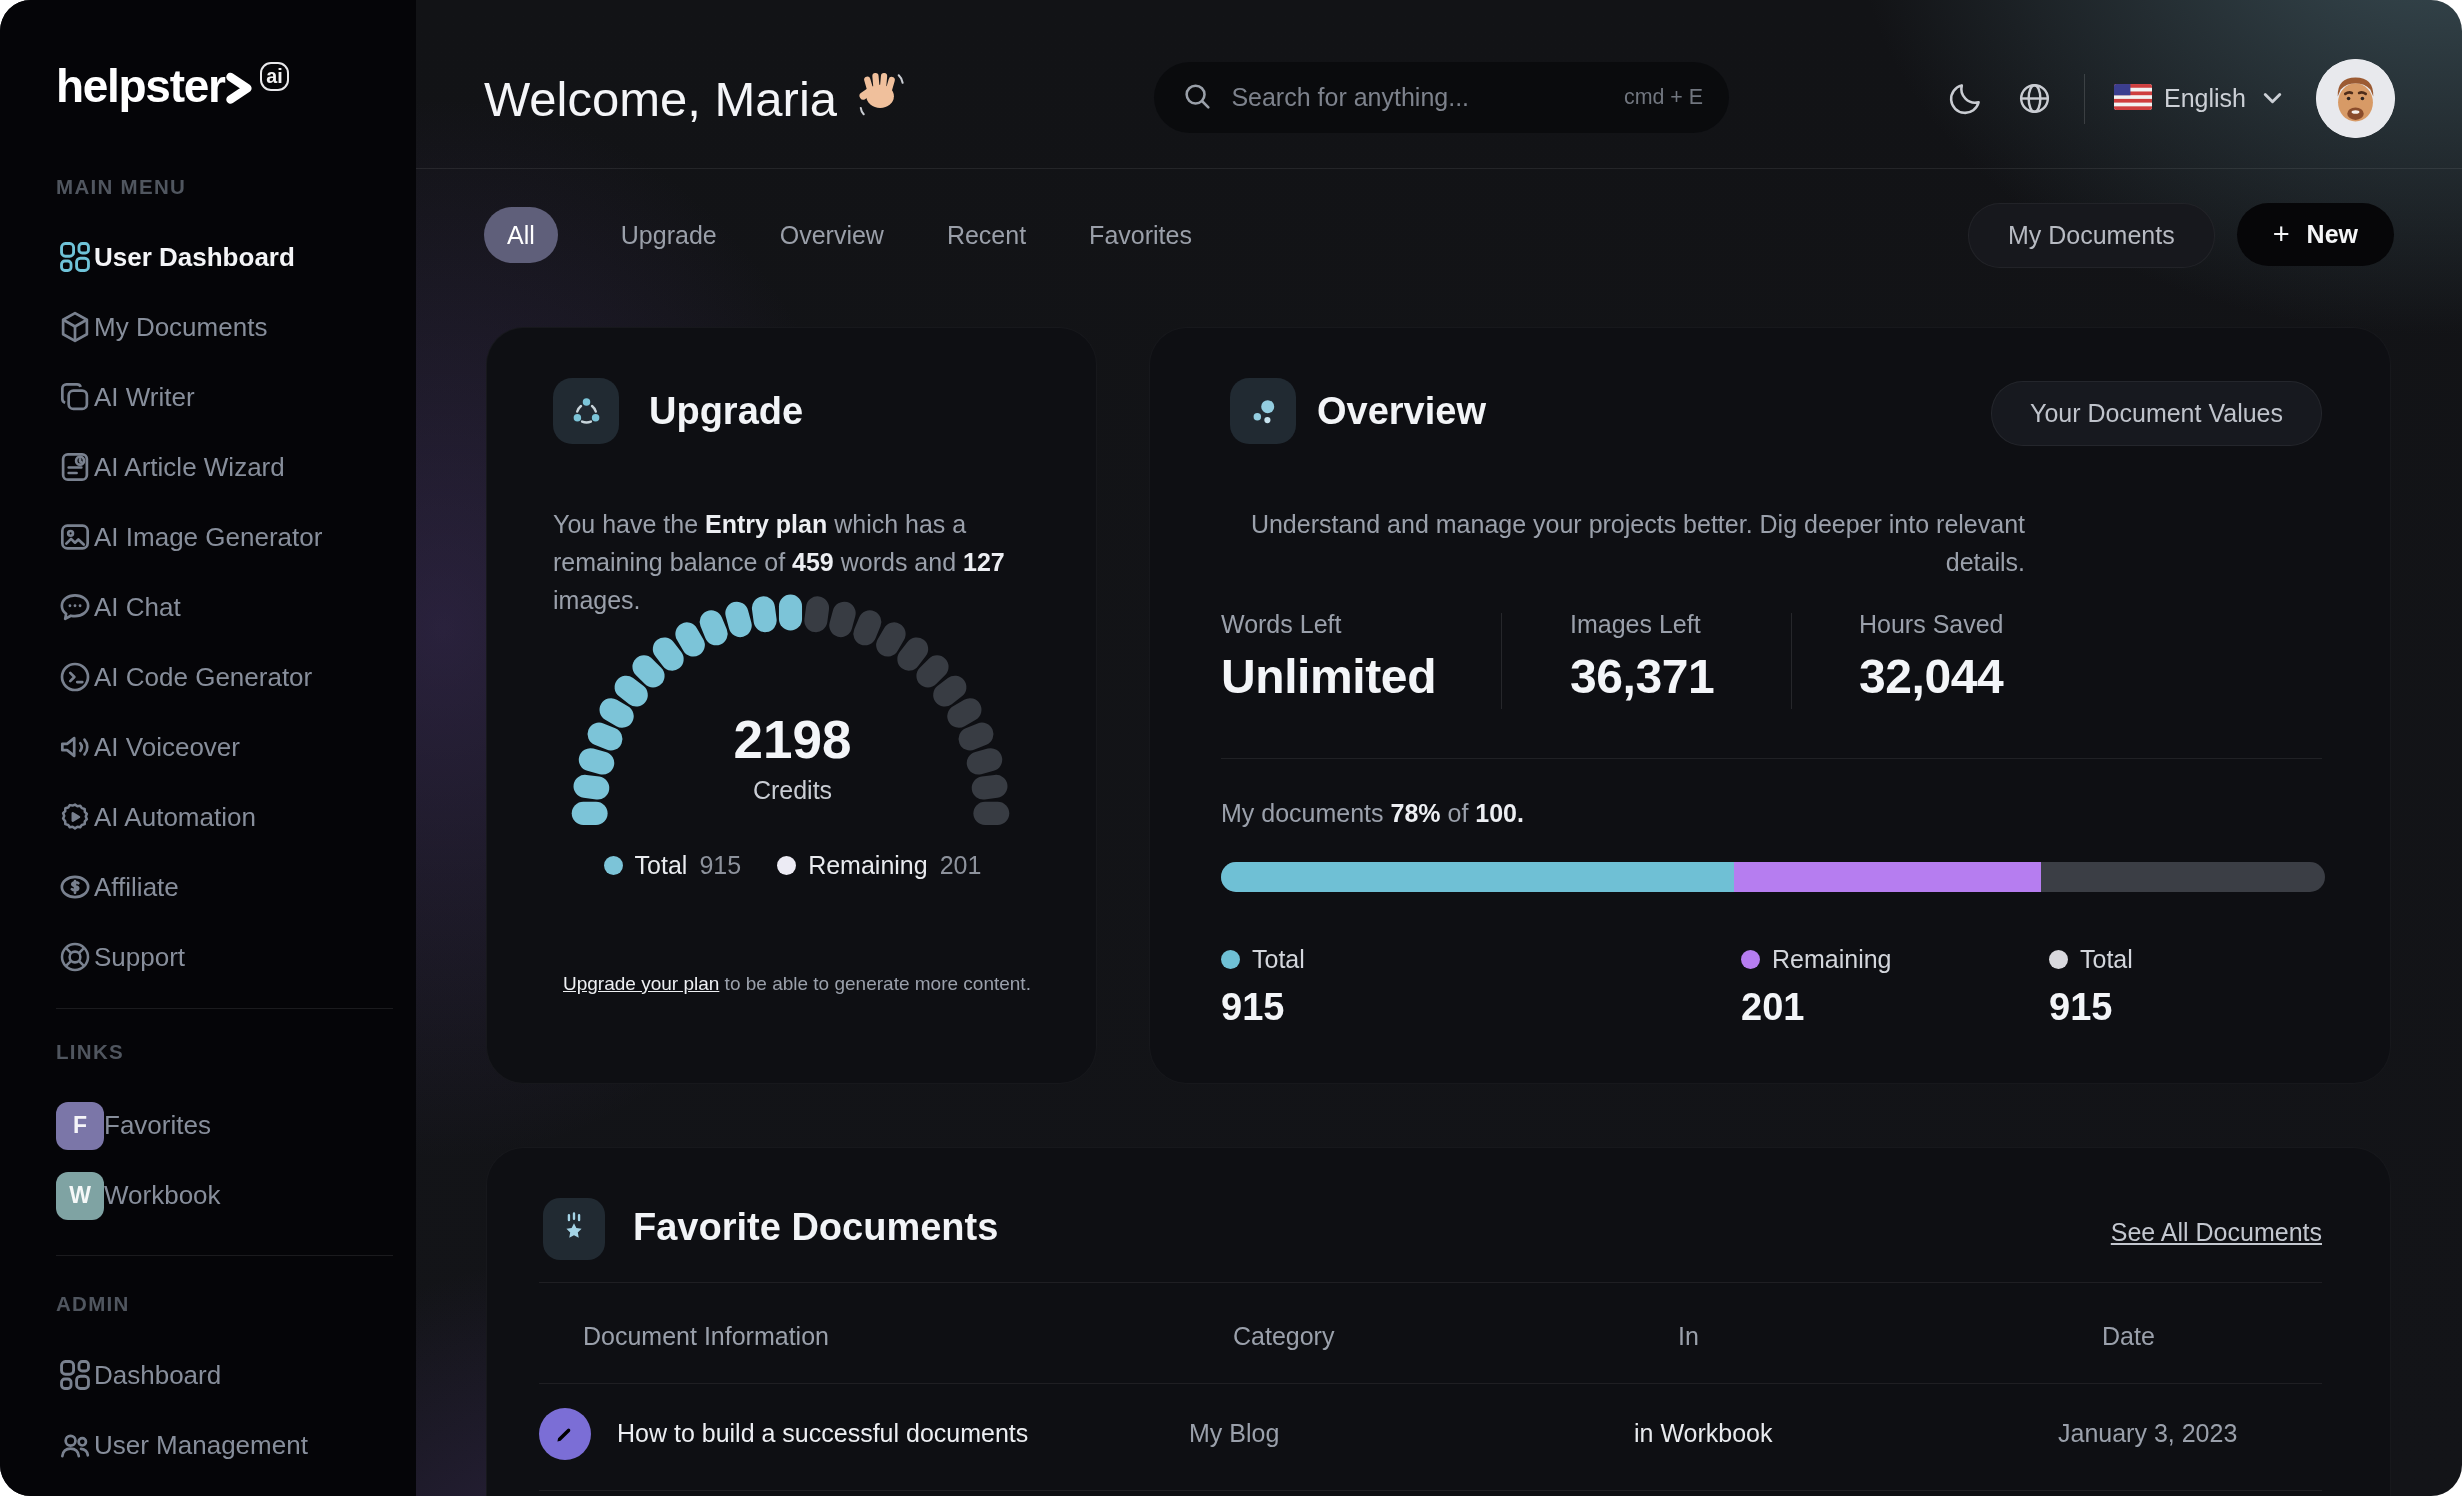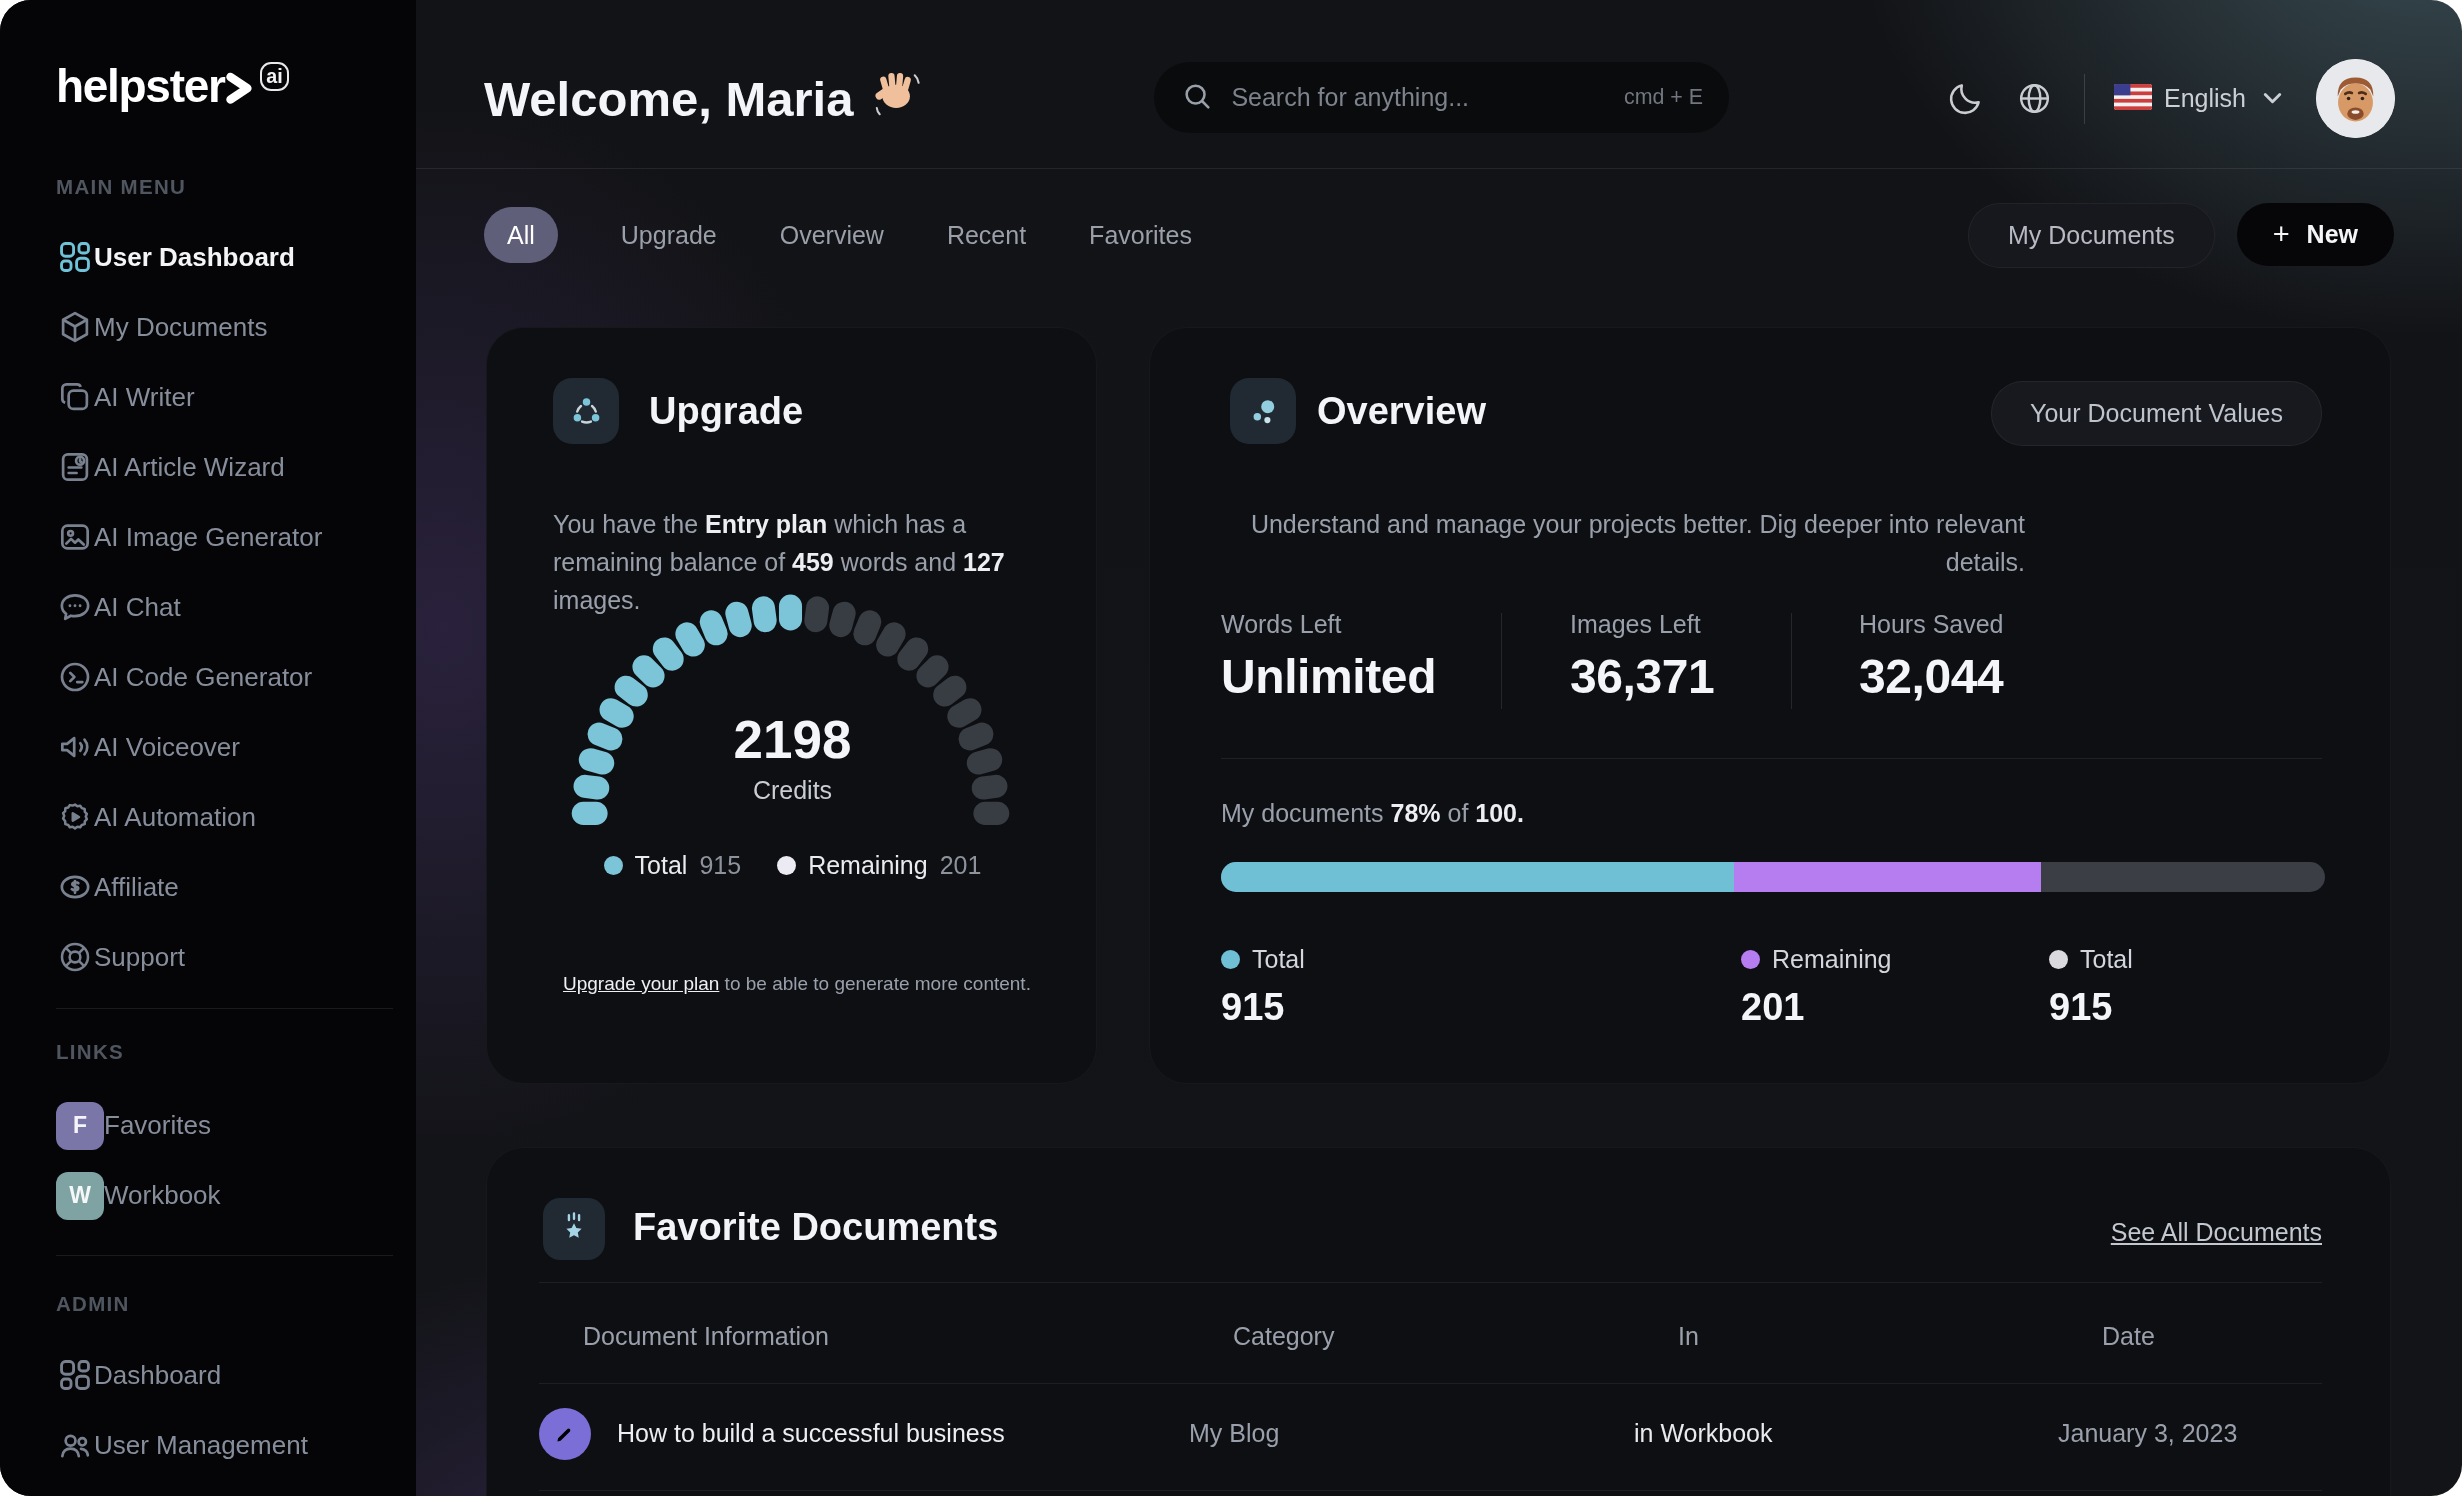--- a/index.html
+++ b/index.html
@@ -30,21 +30,21 @@
   .side-item{height:70px;display:flex;align-items:center;cursor:pointer;}
   .side-icon{width:38px;height:38px;display:flex;align-items:center;justify-content:center;color:#79818f;}
   .side-icon svg{width:38px;height:38px;}
   .side-text{font-size:26px;color:#878e9b;}
   .side-item.active .side-text{color:#f4f5f7;font-weight:600;}
   .side-item.active .side-icon{color:#6fc3d8;}
   .badge{width:48px;height:48px;border-radius:12px;display:flex;align-items:center;justify-content:center;
     font-size:23px;font-weight:600;color:rgba(255,255,255,.92);}
   
   .main{position:absolute;left:416px;top:0;right:0;bottom:0;}
-  .welcome{position:absolute;left:68px;top:68px;font-size:49px;font-weight:700;color:#f4f5f8;display:flex;align-items:center;gap:19px;}
+  .welcome{position:absolute;left:68px;top:68px;font-size:49px;font-weight:400;color:#f4f5f8;display:flex;align-items:center;gap:19px;}
   .hdr-line{position:absolute;left:0;right:0;top:168px;height:0.9px;background:rgba(255,255,255,.08);}
   .search{position:absolute;left:738px;top:62px;width:575px;height:71px;border-radius:36px;background:rgba(8,9,12,.78);
     display:flex;align-items:center;padding:0 26px;box-sizing:border-box;gap:15.4px;}
   .search input{flex:1;background:transparent;border:none;outline:none;color:#dfe2e8;font-size:25px;font-family:"Liberation Sans",sans-serif;}
   .search input::placeholder{color:#7d828c;}
   .search .shortcut{font-size:21.4px;color:#71767f;white-space:nowrap;}
   .hdr-right{position:absolute;right:67px;top:59px;height:79px;display:flex;align-items:center;gap:29px;}
   .icon-btn{width:41px;height:41px;display:flex;align-items:center;justify-content:center;cursor:pointer;color:#c9ccd2;}
   .vdiv{width:0.9px;height:50px;background:rgba(255,255,255,.14);}
   .lang{display:flex;align-items:center;gap:12px;cursor:pointer;}
@@ -541,21 +541,21 @@
       <div class="fav-div" style="top:235px"></div>
       <div id="tbl-rows">
           <div class="tbl-row">
             <div class="row-main">
               <span class="row-icon" style="background:#7b6ed6">
                 <svg width="26" height="26" viewBox="0 0 24 24">
                   <path d="M5 19l2.9-.7 8.7-8.7a1.65 1.65 0 0 0-2.3-2.3L5.6 16 5 19Z"></path>
                   <path d="m12.9 7.7 2.3 2.3"></path>
                 </svg>
               </span>
-              <span class="row-title">How to build a successful business</span>
+              <span class="row-title">How to build a successful documents</span>
             </div>
             <div class="cell-gray">My Blog</div>
             <div class="cell-white">in Workbook</div>
             <div class="cell-gray">January 3, 2023</div>
           </div>
         </div>
       <div class="fav-div" style="top:342px"></div>
     </section>
 
   </div>

